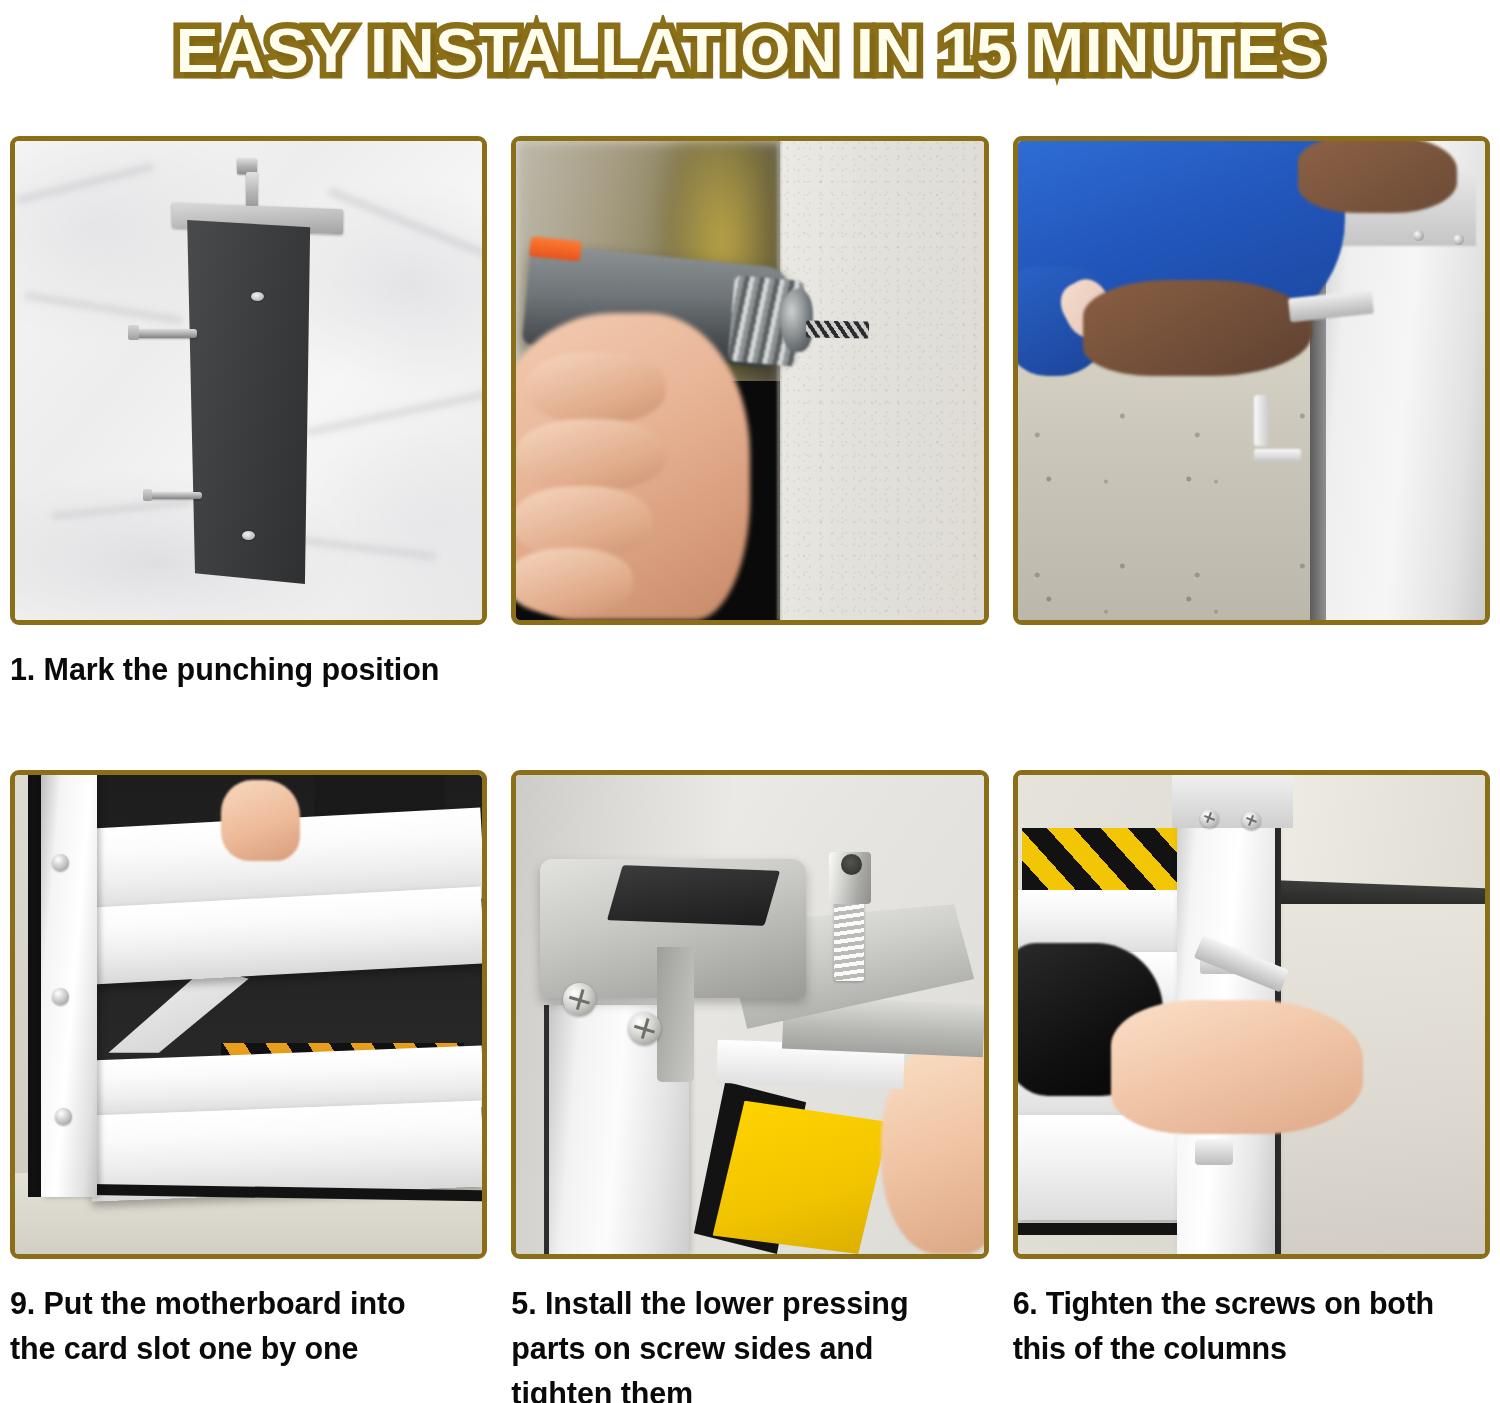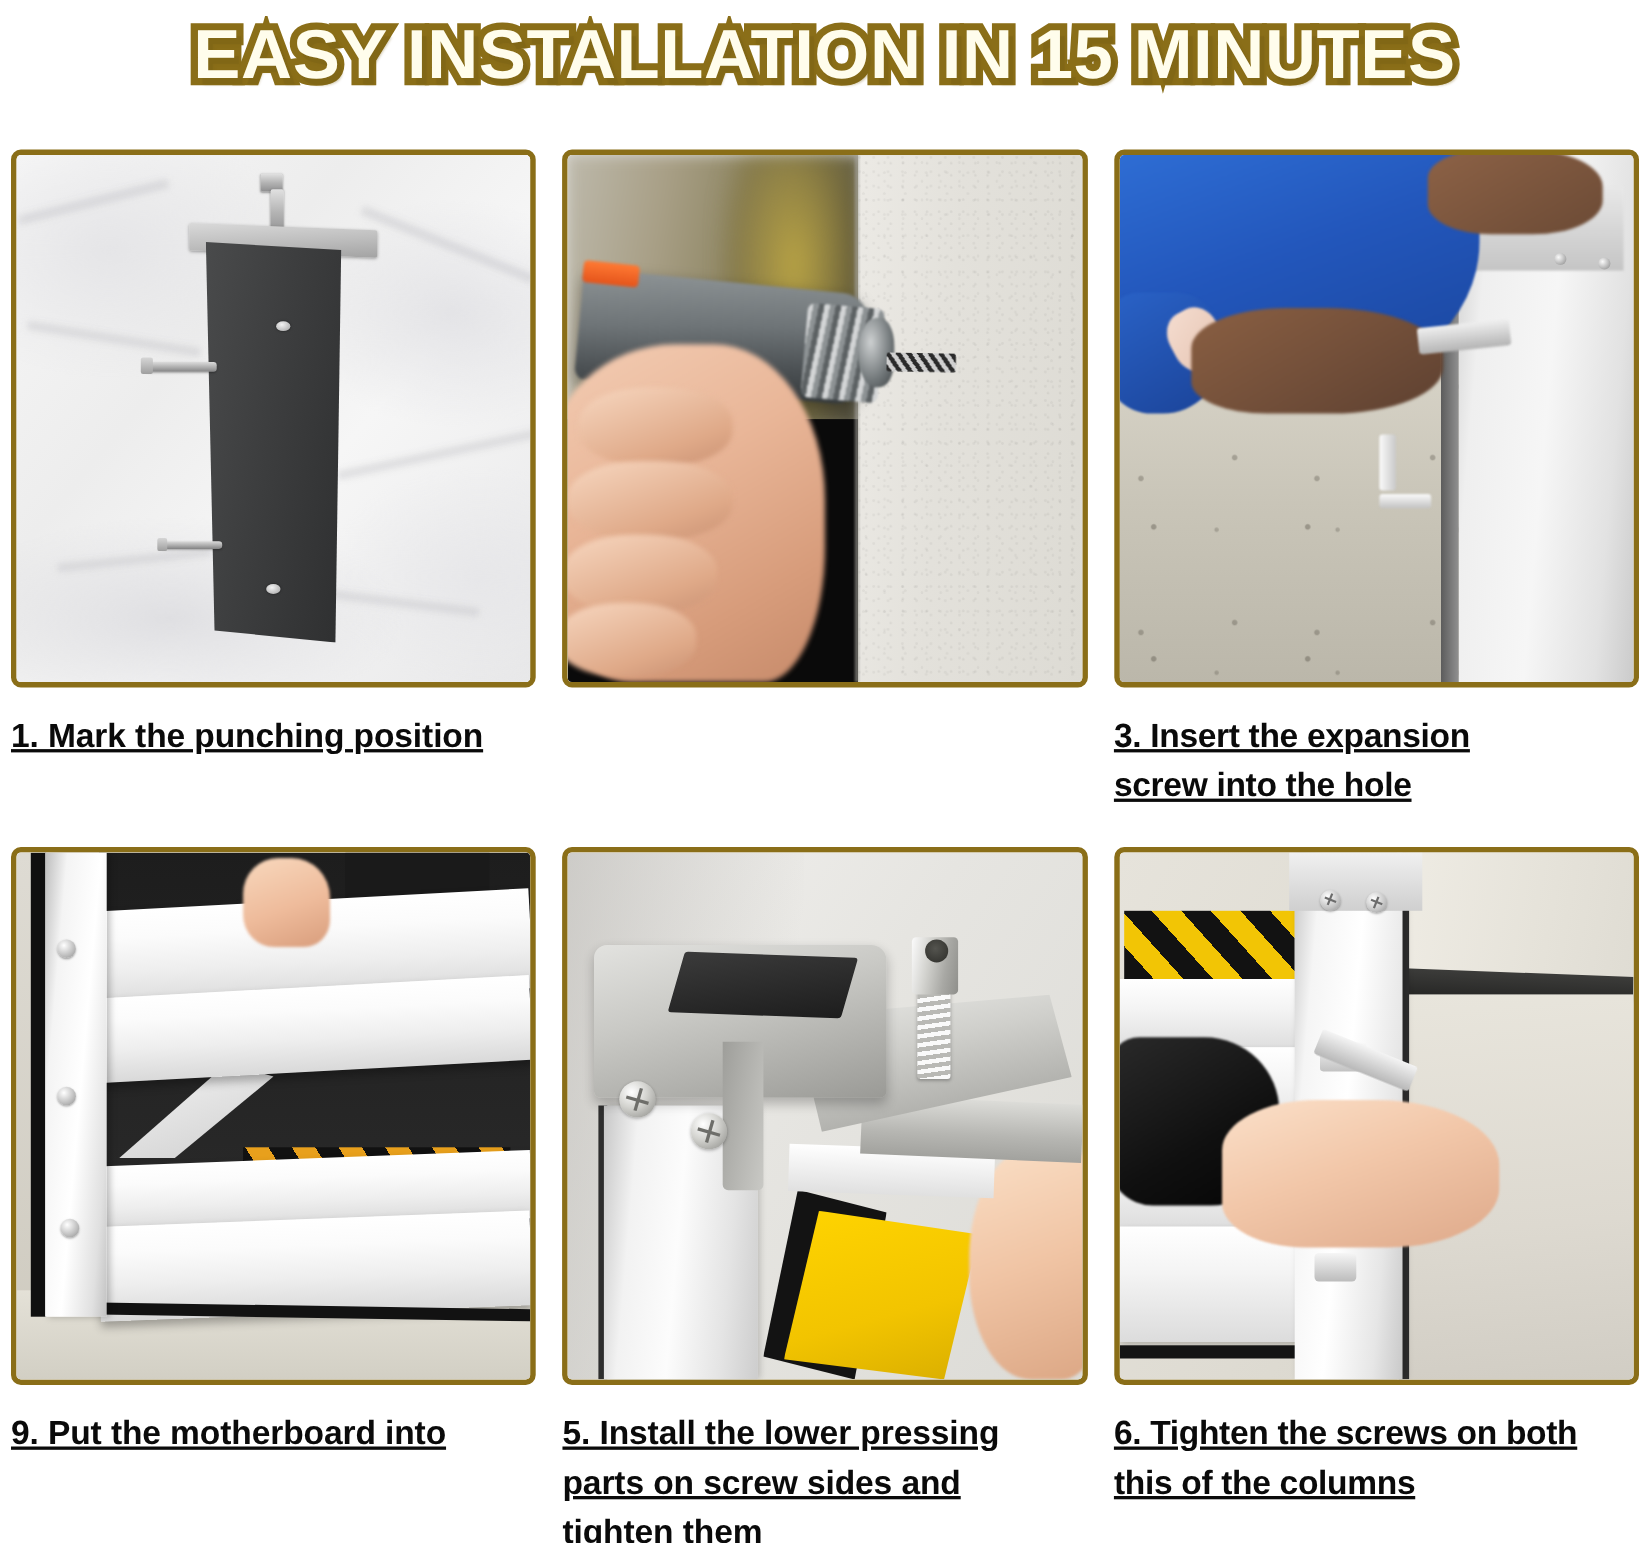--- a/index.html
+++ b/index.html
@@ -87,21 +87,20 @@
   }
 
   
   .caption {
     margin-top: 22px;
     padding-right: 10px;
     font-weight: 700;
     color: #0a0a0a;
     font-size: 30.5px;
     line-height: 1.48;
-    text-decoration: underline;
   }
   .caption.narrow {
     font-family: "Liberation Sans Narrow", "Liberation Sans", sans-serif;
     letter-spacing: -0.1px;
   }
   .caption.wide {
     font-family: "Liberation Sans", sans-serif;
     letter-spacing: -0.3px;
   }
   .caption .ln { display: block; }
@@ -710,24 +709,20 @@
           <div class="p3-cuff"></div>
           <div class="p3-arm"></div>
           <div class="p3-hand-top"></div>
           <div class="p3-tool"></div>
           <div class="p3-allen">
             <div class="vv"></div>
             <div class="hh"></div>
           </div>
         </div>
       </div>
-      <div class="caption wide">
-        <span class="ln">3. Insert the expansion</span>
-        <span class="ln">screw into the hole</span>
-      </div>
     </div>
 
     <div class="cell">
       <div class="frame">
         <div class="photo">
           <div class="p4-bg"></div>
           <div class="p4-dark-bg"></div>
           <div class="p4-person"></div>
           <div class="p4-floor"></div>
           <div class="p4-diag"></div>
@@ -740,20 +735,21 @@
           <div class="p4-postshadow"></div>
           <div class="p4-post"></div>
           <div class="p4-postscrew" style="left:8%;top:16.5%;"></div>
           <div class="p4-postscrew" style="left:8%;top:44.5%;"></div>
           <div class="p4-postscrew" style="left:8.5%;top:69.5%;"></div>
           <div class="p4-hand"></div>
         </div>
       </div>
       <div class="caption narrow">
         <span class="ln">9. Put the motherboard into</span>
+        <span class="ln">the card slot one by one</span>
       </div>
     </div>
 
     <div class="cell">
       <div class="frame">
         <div class="photo">
           <div class="p5-bg"></div>
           <div class="p5-wallshadow"></div>
           <div class="p5-column-edge"></div>
           <div class="p5-column"></div>

